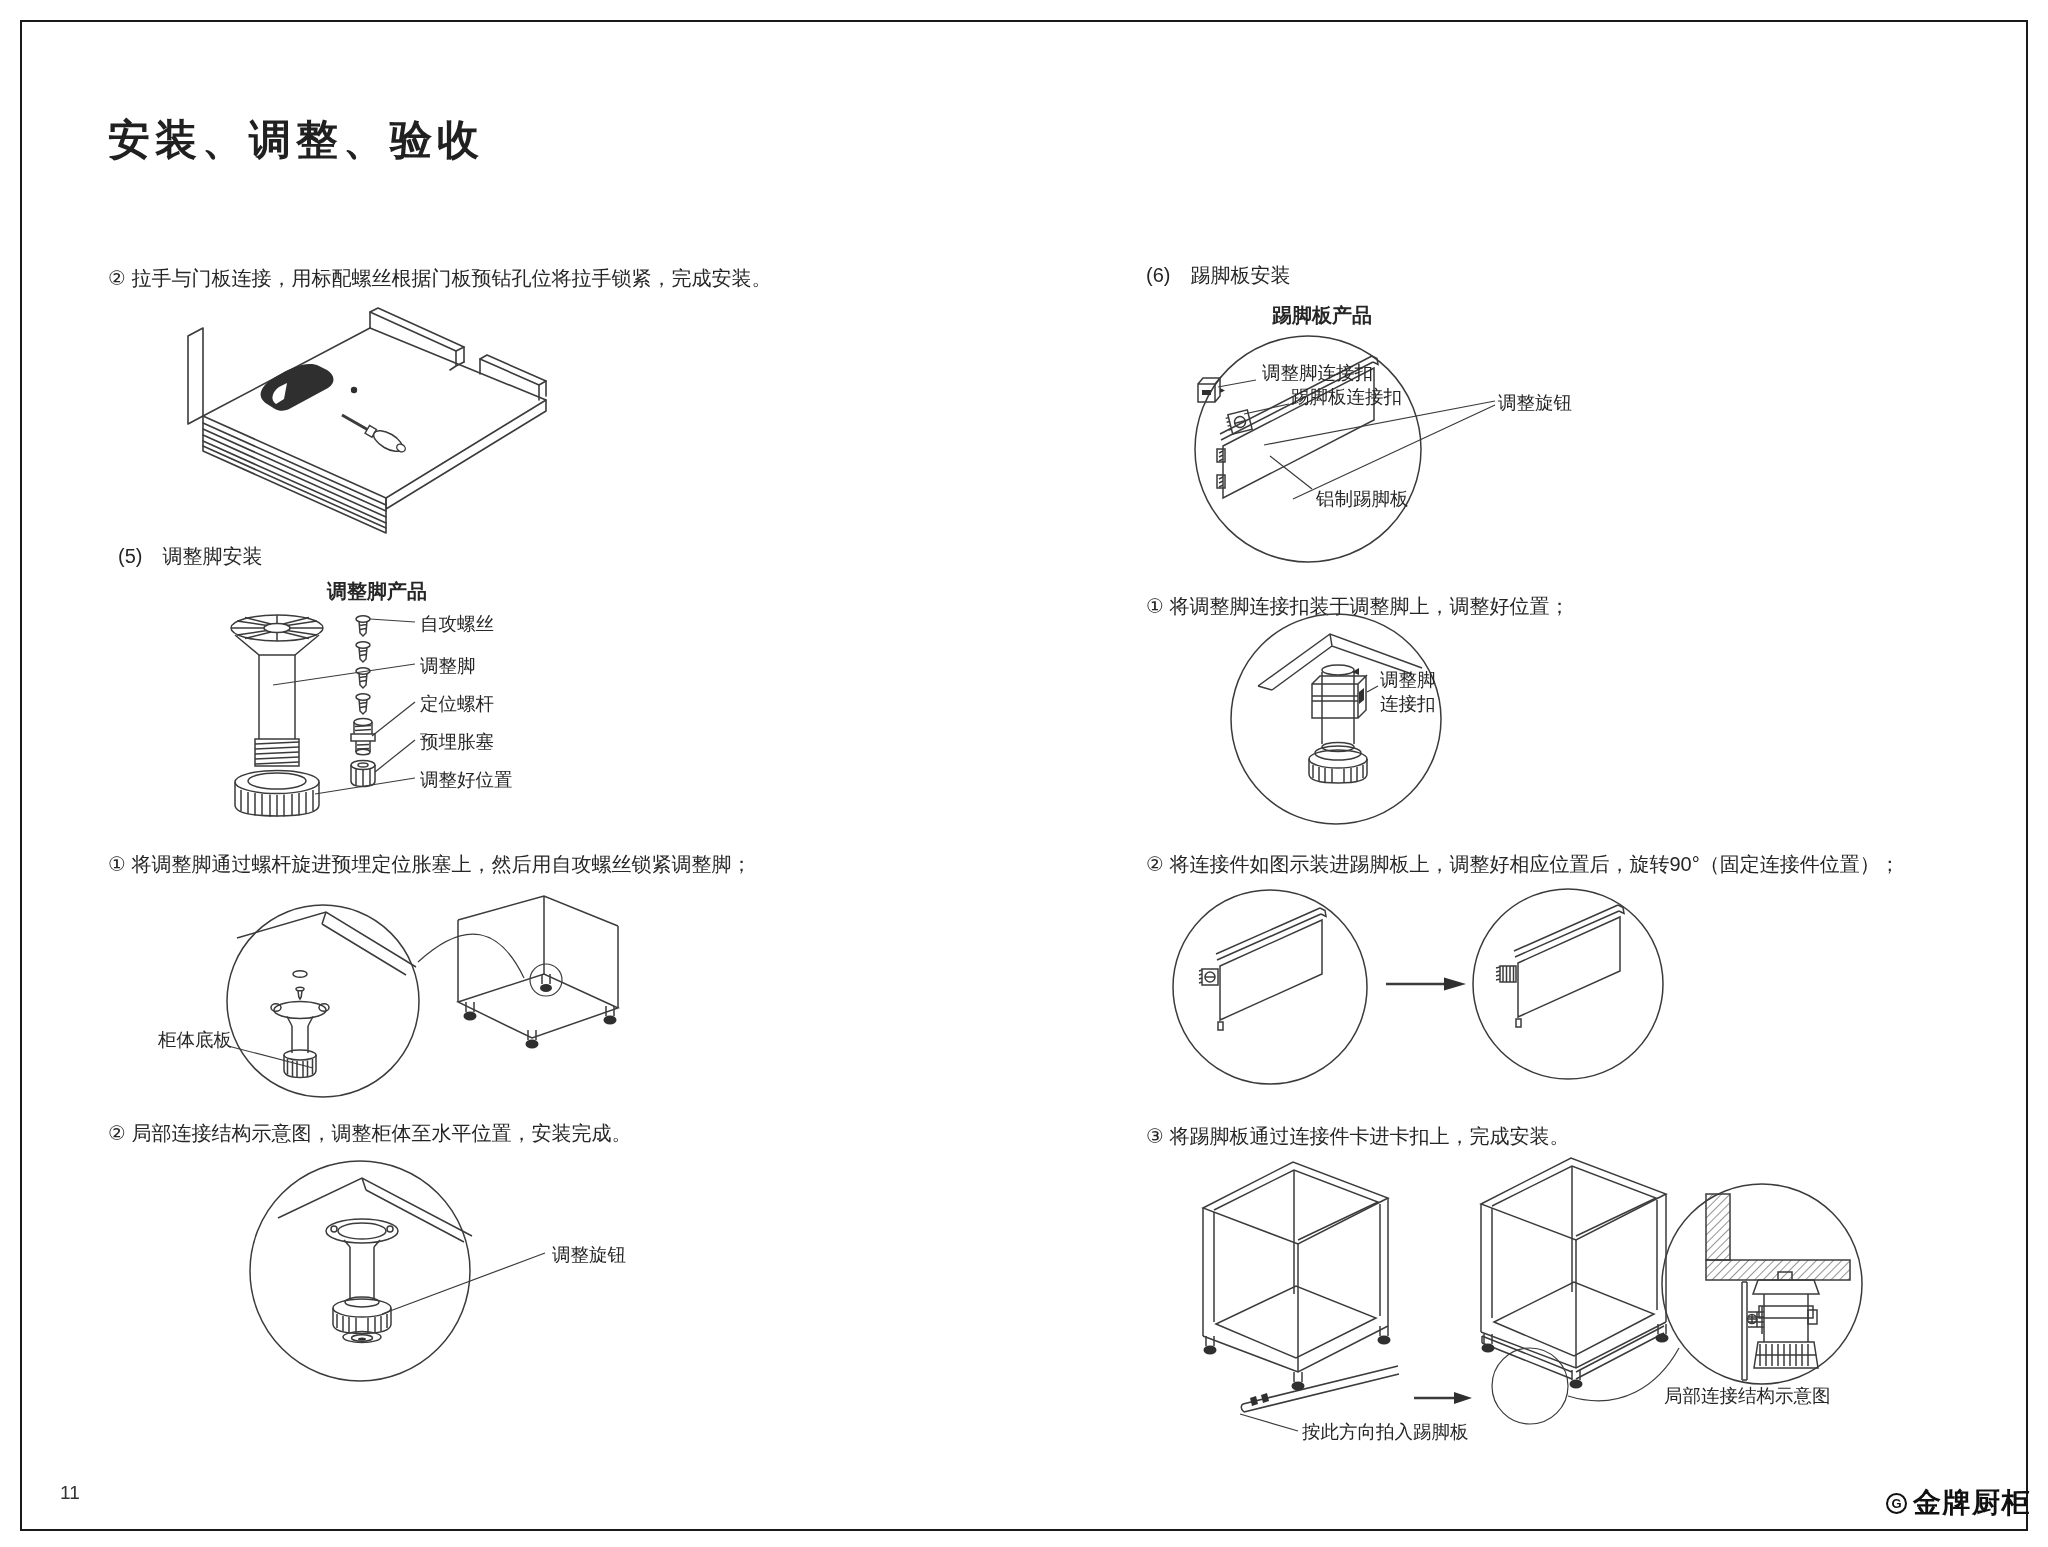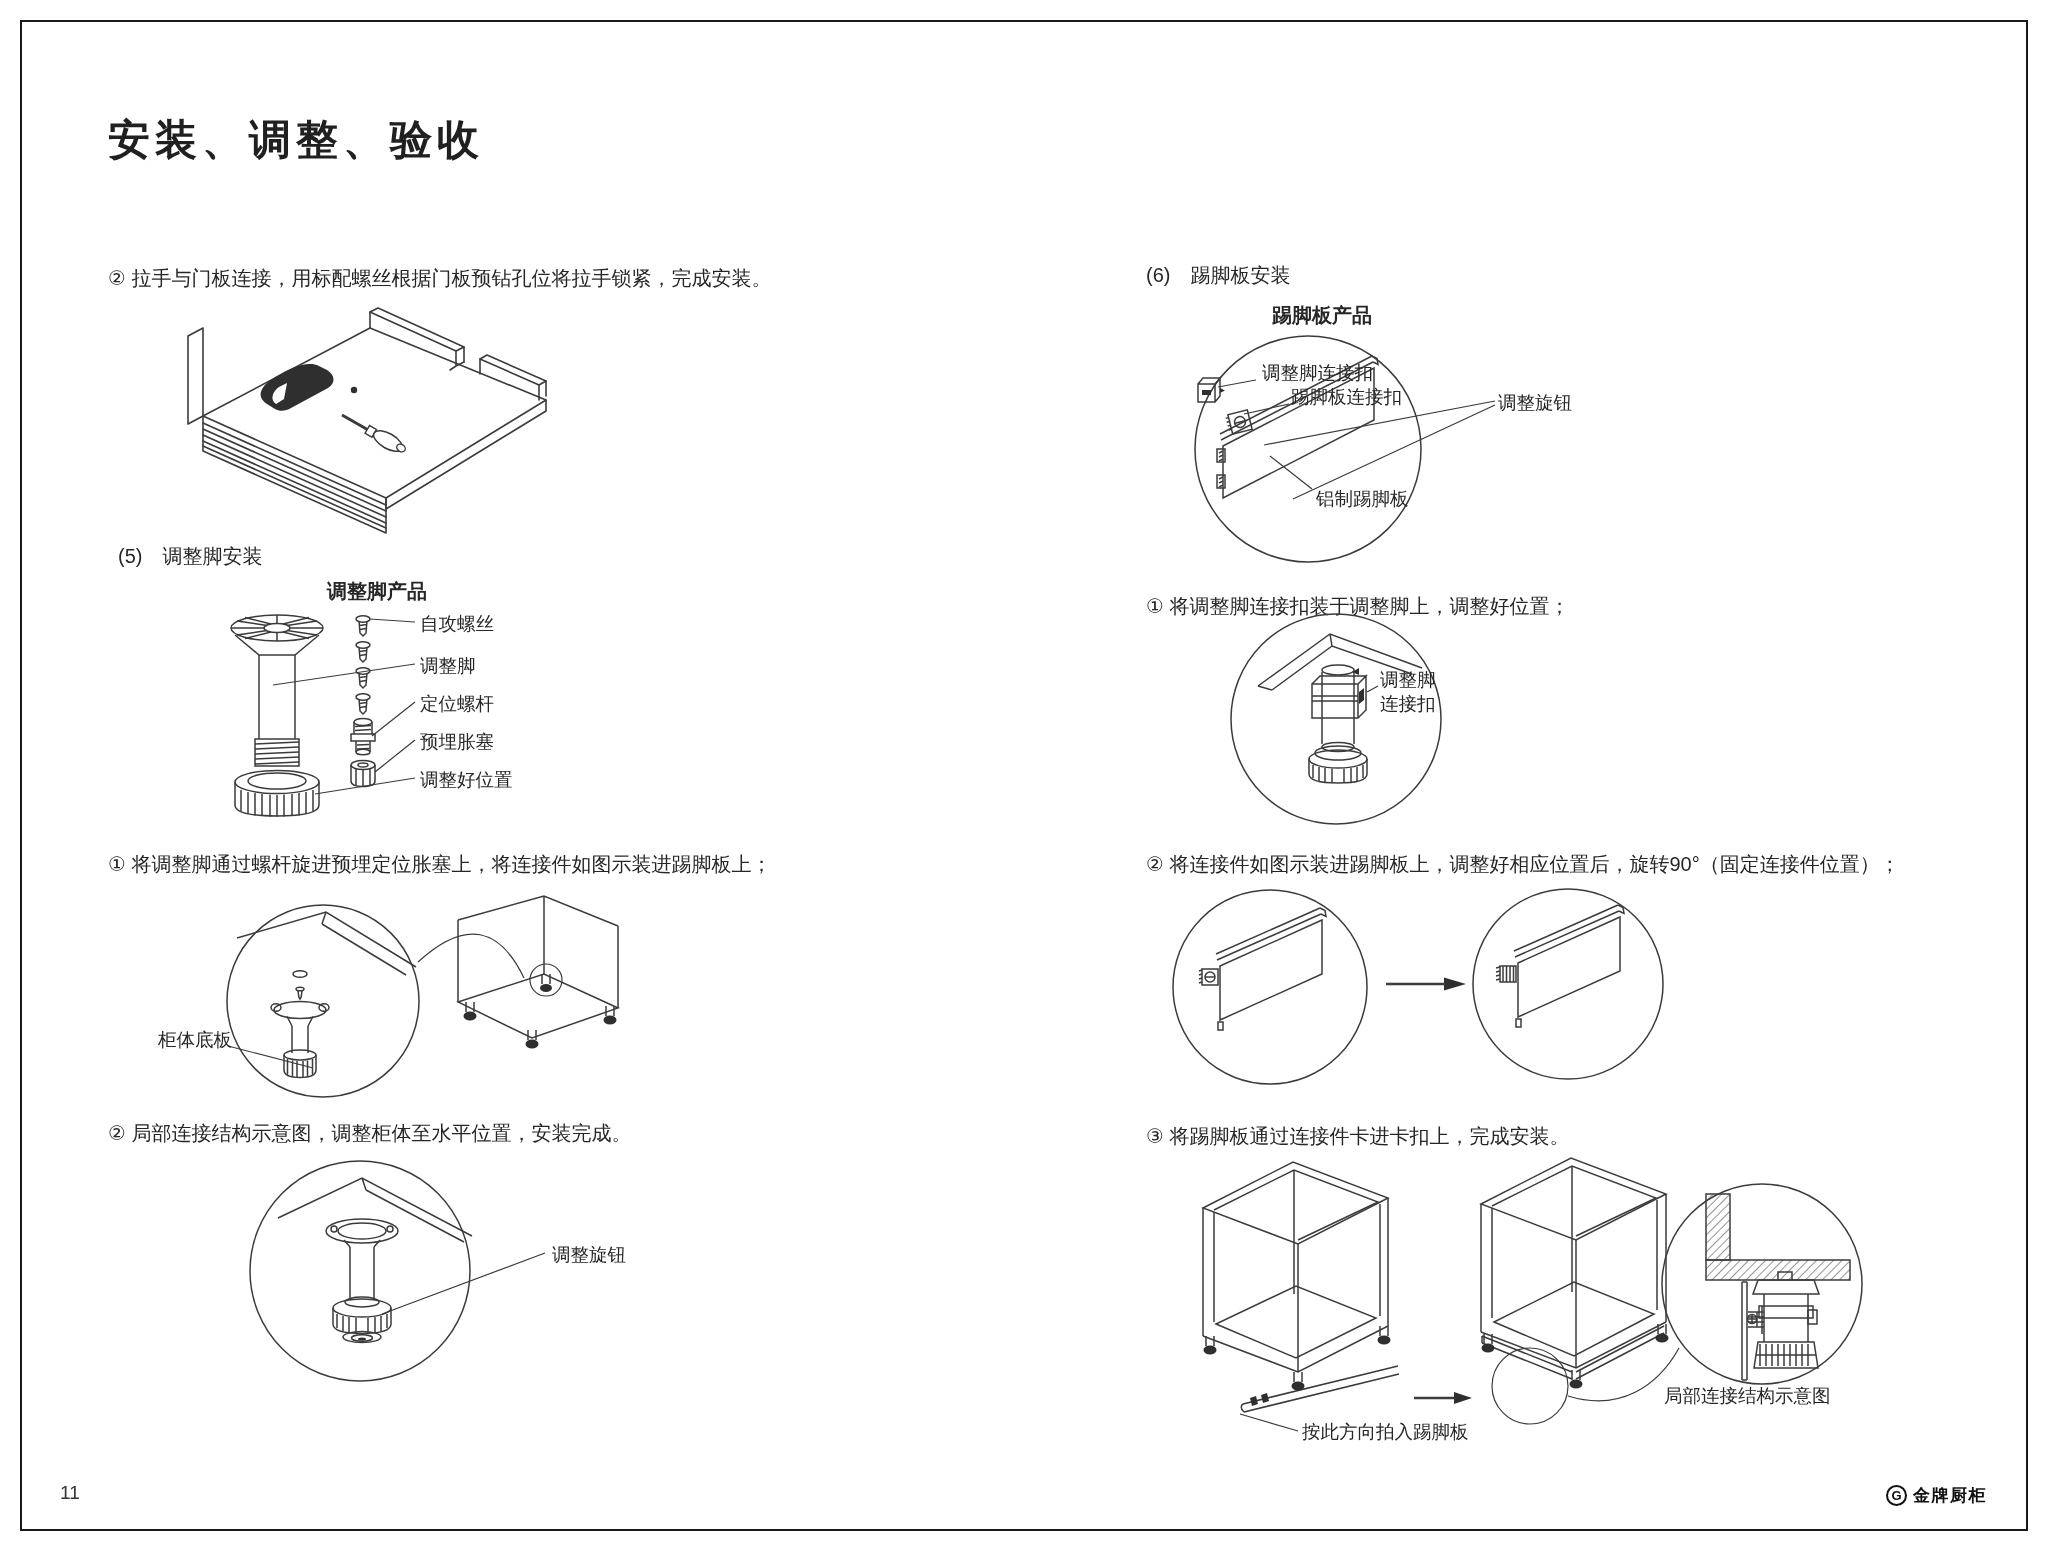--- a/index.html
+++ b/index.html
@@ -15,21 +15,21 @@
   .step { font-size:20px; line-height:28px; white-space:nowrap; color:#262626; }
   .heading { font-size:20px; white-space:pre; color:#262626; }
   .caption { font-size:20px; white-space:nowrap; color:#262626;font-weight:bold; }
   .lbl { font-size:18.5px; line-height:24px; white-space:nowrap; color:#262626; }
   .pagenum { font-size:19px; color:#333;margin-left:12px; }
   svg { display:block; overflow:visible; }
   .logo { display:flex; align-items:center; gap:6px; }
   .logo-g { width:21px; height:21px; border:2.5px solid #101010; border-radius:50%;
             display:flex; align-items:center; justify-content:center;
             font-size:13px; font-weight:700; color:#101010; }
-  .logo-text { font-size:17px; font-weight:700; letter-spacing:1.5px; color:#101010; }
+  .logo-text { font-size:28px; font-weight:700; letter-spacing:1.5px; color:#101010; }
 </style>
 </head>
 <body>
 
 <div class="frame"></div>
 
 <div class="abs title" style="left:108px;top:112px">安装、调整、验收</div>
 
 <div class="abs step" style="left:108px;top:264px">② 拉手与门板连接，用标配螺丝根据门板预钻孔位将拉手锁紧，完成安装。</div>
 
@@ -102,21 +102,21 @@
     <line x1="160" y1="164" x2="200" y2="132"></line>
     <line x1="100" y1="186" x2="200" y2="170"></line>
   </g>
 </svg>
 <div class="abs lbl" style="left:420px;top:612px">自攻螺丝</div>
 <div class="abs lbl" style="left:420px;top:654px">调整脚</div>
 <div class="abs lbl" style="left:420px;top:692px">定位螺杆</div>
 <div class="abs lbl" style="left:420px;top:730px">预埋胀塞</div>
 <div class="abs lbl" style="left:420px;top:768px">调整好位置</div>
 
-<div class="abs step" style="left:108px;top:850px">① 将调整脚通过螺杆旋进预埋定位胀塞上，将连接件如图示装进踢脚板上；</div>
+<div class="abs step" style="left:108px;top:850px">① 将调整脚通过螺杆旋进预埋定位胀塞上，然后用自攻螺丝锁紧调整脚；</div>
 
 <svg class="abs" style="left:148px;top:886px" width="505" height="235" viewBox="0 0 505 235">
   <g fill="none" stroke="#3b3b3b" stroke-width="1.5">
     <circle cx="175" cy="115" r="96"></circle>
     <path d="M89 52 L178 26 L268 81 M178 26 L174 38 M174 38 L258 89"></path>
     <ellipse cx="152" cy="88" rx="7" ry="3.3"></ellipse>
     <ellipse cx="152" cy="103" rx="4" ry="1.8"></ellipse>
     <path d="M150 104.5 L150.8 111 L152 113 L153.2 111 L154 104.5"></path>
     <ellipse cx="152" cy="124" rx="26" ry="8.5"></ellipse>
     <ellipse cx="128" cy="121.5" rx="5" ry="3.8"></ellipse>

